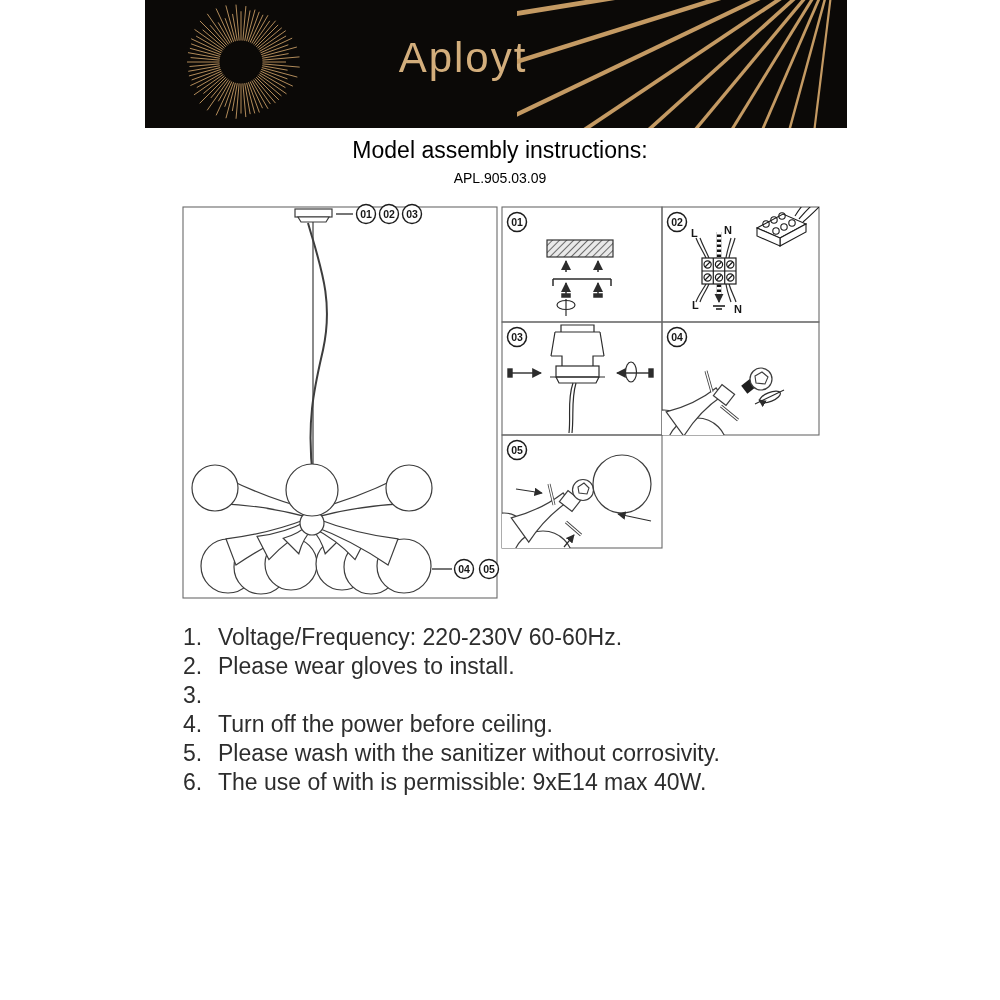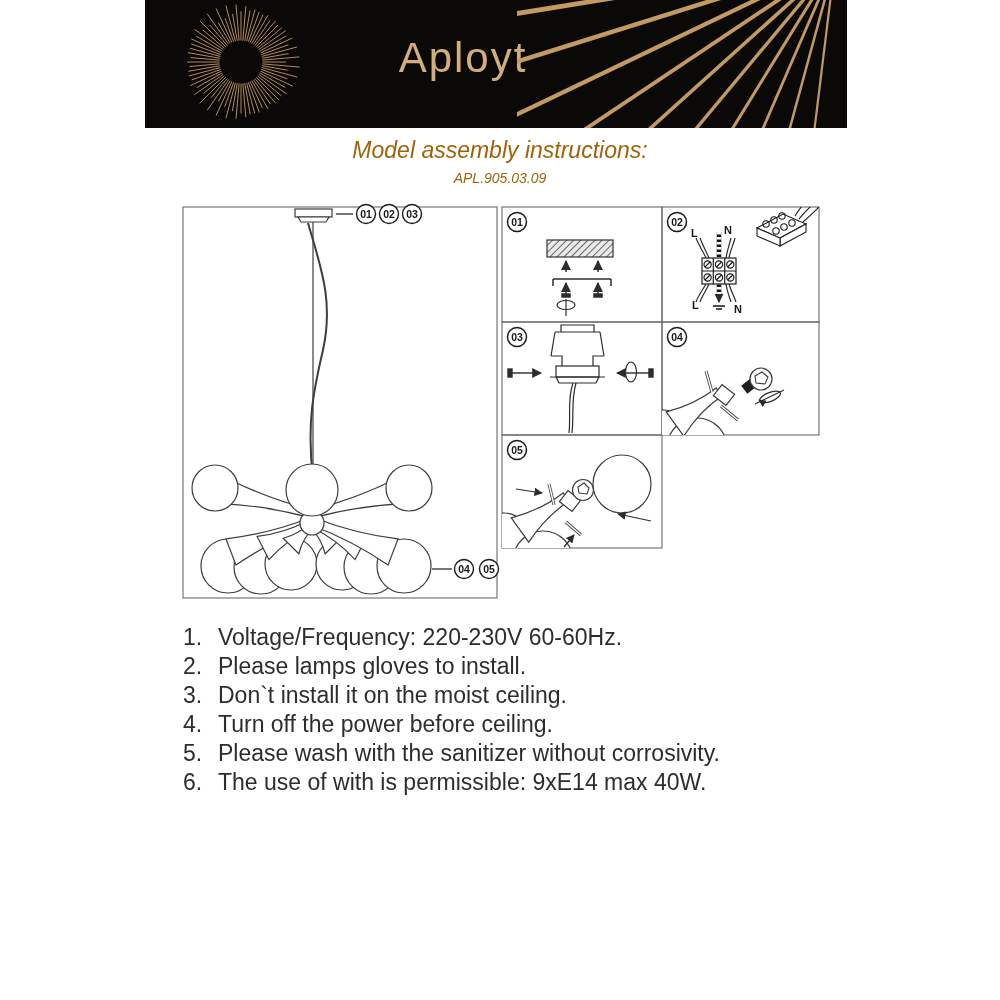--- a/index.html
+++ b/index.html
@@ -5,21 +5,21 @@
   html,body{margin:0;padding:0;background:#ffffff;}
   .page{position:relative;width:1000px;height:1000px;background:#ffffff;overflow:hidden;
         font-family:"Liberation Sans",sans-serif;}
   .banner{position:absolute;left:145px;top:0;width:702px;height:128px;background:#0b0907;overflow:hidden;}
   .banner svg{position:absolute;}
   .sunburst{left:28px;top:-6px;}
   .corner-rays{right:0;top:0;}
   .brand{position:absolute;left:178px;top:34px;width:280px;text-align:center;
          color:#d3ae7c;font-size:42px;font-weight:300;letter-spacing:2px;}
   .title-block{position:absolute;left:0;top:136px;width:1000px;text-align:center;
-               color:#a16207;line-height:28px;font-style:italic;}
+               color:#000000;line-height:28px;}
   .title-block .t1{font-size:23px;}
   .title-block .t2{font-size:14px;}
   .diagram{position:absolute;left:0;top:0;width:1000px;height:1000px;}
   .instructions{position:absolute;left:183px;top:623px;color:#2d2d2d;font-size:23px;line-height:29px;}
   .instructions .item{display:flex;}
   .instructions .num{width:35px;flex:0 0 35px;}
   svg text{font-family:"Liberation Sans",sans-serif;}
   .stepnum{font-size:10.5px;font-weight:bold;fill:#161616;}
   .wlabel{font-size:11px;font-weight:bold;fill:#161616;}
 </style>
@@ -356,25 +356,24 @@
     </g>
   </svg>
 
   <div class="instructions">
     <div class="item">
       <span class="num">1.</span>
       <span>Voltage/Frequency: 220-230V 60-60Hz.</span>
     </div>
     <div class="item">
       <span class="num">2.</span>
-      <span>Please lamps gloves to install.</span>
+      <span>Please wear gloves to install.</span>
     </div>
     <div class="item">
       <span class="num">3.</span>
-      <span>Don`t install it on the moist ceiling.</span>
     </div>
     <div class="item">
       <span class="num">4.</span>
       <span>Turn off the power before ceiling.</span>
     </div>
     <div class="item">
       <span class="num">5.</span>
       <span>Please wash with the sanitizer without corrosivity.</span>
     </div>
     <div class="item">

